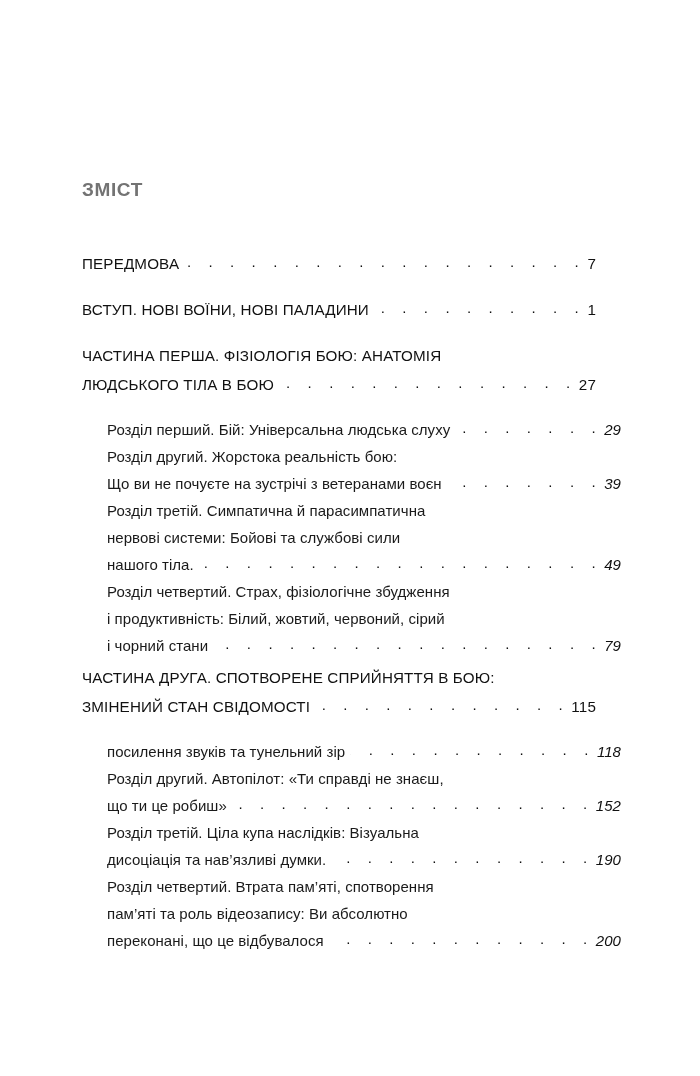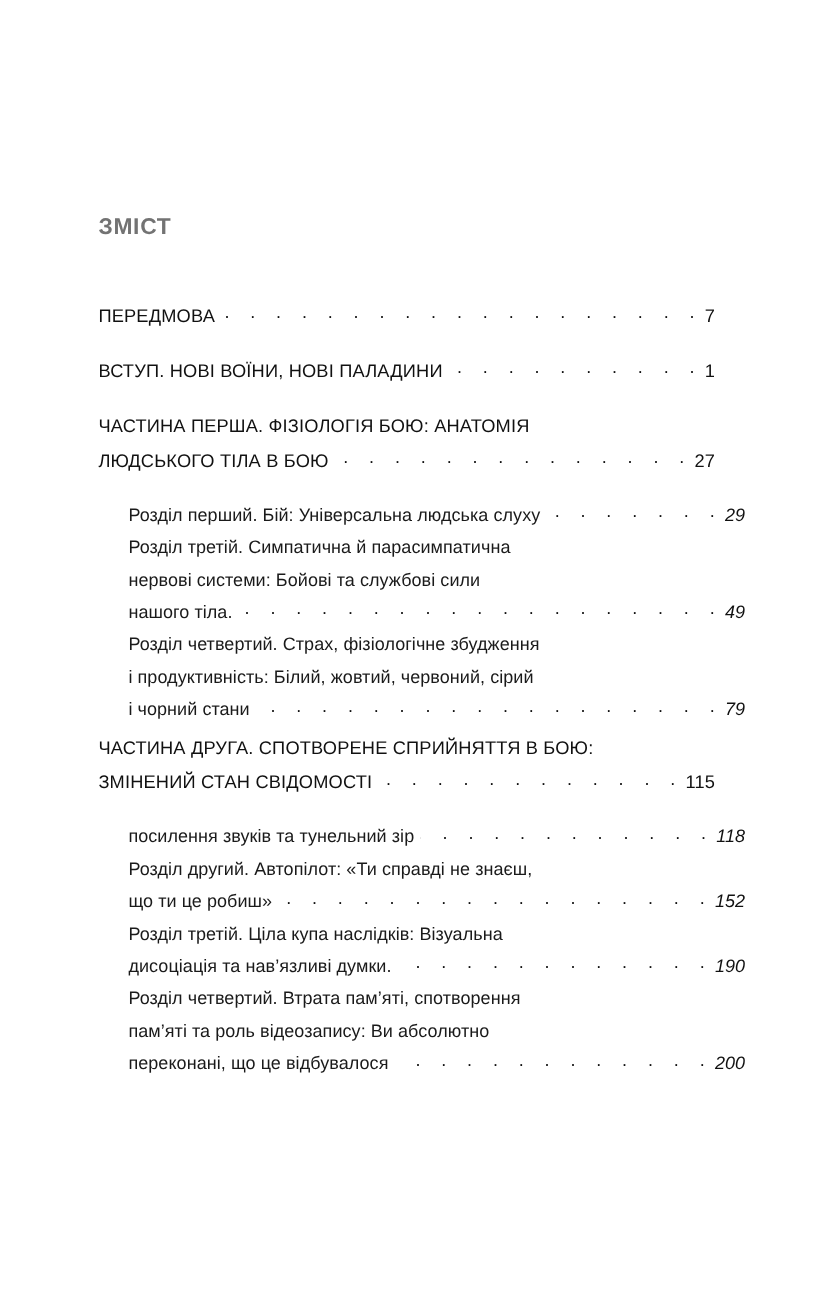--- a/index.html
+++ b/index.html
@@ -144,20 +144,30 @@
         </div>
         <div class="entry level-minor">
           <div class="line">
             <span class="line-text">Розділ перший.  Бій: Універсальна людська слуху</span>
             <span class="leader"></span>
             <span class="page-num">29</span>
           </div>
         </div>
         <div class="entry level-minor">
           <div class="line no-leader">
+            <span class="line-text">Розділ другий.  Жорстока реальність бою:</span>
+          </div>
+          <div class="line">
+            <span class="line-text">Що ви не почуєте на зустрічі з ветеранами воєн</span>
+            <span class="leader"></span>
+            <span class="page-num">39</span>
+          </div>
+        </div>
+        <div class="entry level-minor">
+          <div class="line no-leader">
             <span class="line-text">Розділ третій.  Симпатична й парасимпатична</span>
           </div>
           <div class="line no-leader">
             <span class="line-text">нервові системи: Бойові та службові сили</span>
           </div>
           <div class="line">
             <span class="line-text">нашого тіла.</span>
             <span class="leader"></span>
             <span class="page-num">49</span>
           </div>

